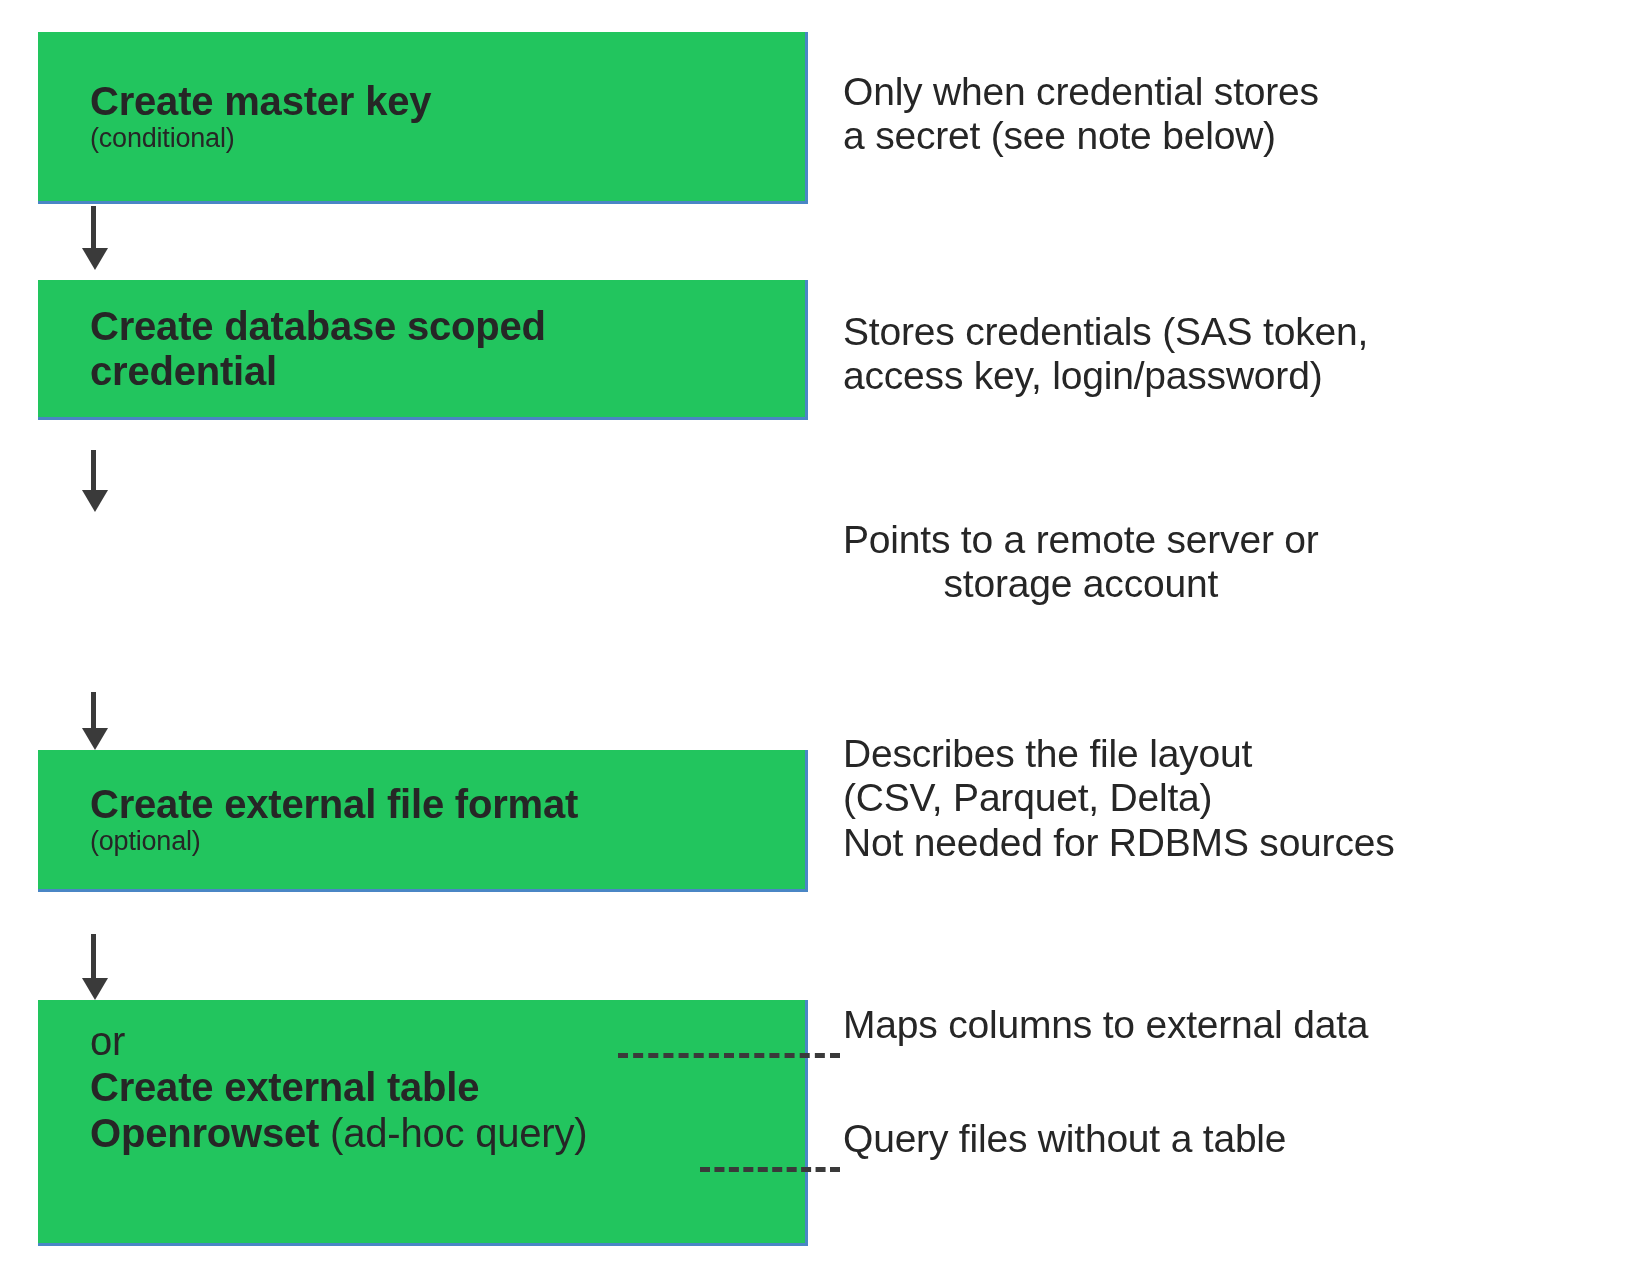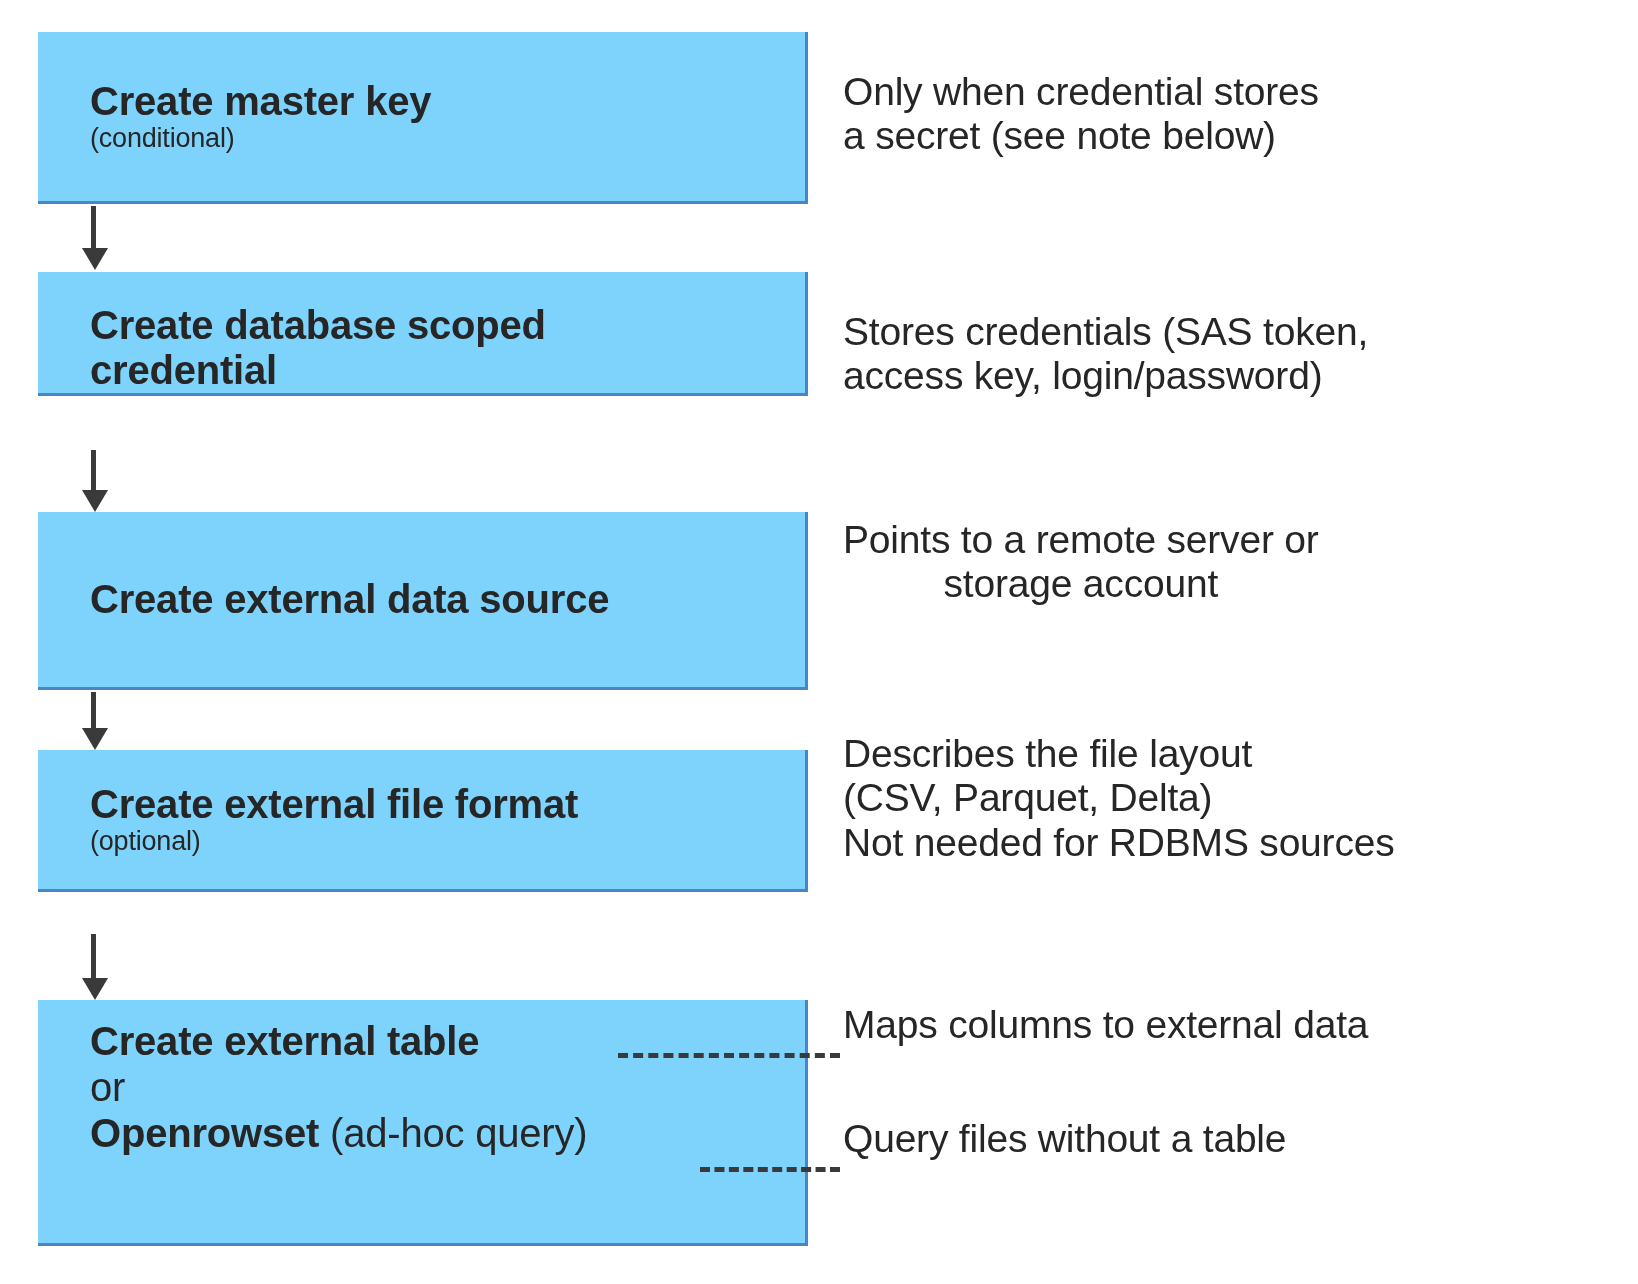--- a/index.html
+++ b/index.html
@@ -19,21 +19,21 @@
     position: relative;
     width: 1638px;
     height: 1284px;
   }
 
   
   .flow-box {
     position: absolute;
     left: 38px;
     width: 770px;
-    background: #7dd3fc;
+    background: #22c55e;
     border-bottom: 3px solid #4a86c5;
     border-right: 3px solid #4a86c5;
     box-sizing: border-box;
     display: flex;
     flex-direction: column;
     justify-content: center;
     padding-left: 52px;
   }
   .box-title {
     font-weight: bold;
@@ -52,21 +52,21 @@
   .box-line {
     font-size: 40px;
     line-height: 1.15;
     color: #262626;
     white-space: nowrap;
     letter-spacing: -0.2px;
   }
   .box-line .bold { font-weight: bold; }
 
   #box-1 { top: 32px;   height: 172px; }
-  #box-2 { top: 272px;  height: 124px; justify-content: flex-end; }
+  #box-2 { top: 280px;  height: 140px; }
   #box-3 { top: 512px;  height: 178px; }
   #box-4 { top: 750px;  height: 142px; }
   #box-5 { top: 1000px; height: 246px; padding-left: 52px; justify-content: flex-start; padding-top: 18px;}
 
   
   .arrow {
     position: absolute;
     left: 82px;
     width: 26px;
   }
@@ -147,23 +147,20 @@
 credential</div>
   </div>
   <div class="note" id="note-2" style="white-space: pre-line;">Stores credentials (SAS token,
 access key, login/password)</div>
 
   <div class="arrow" id="arrow-2">
     <div class="shaft"></div>
     <div class="head"></div>
   </div>
 
-  <div class="flow-box" id="box-3">
-    <div class="box-title">Create external data source</div>
-  </div>
   <div class="note" id="note-3" style="white-space: pre-line;">Points to a remote server or
 storage account</div>
 
   <div class="arrow" id="arrow-3">
     <div class="shaft"></div>
     <div class="head"></div>
   </div>
 
   <div class="flow-box" id="box-4">
     <div class="box-title">Create external file format</div>
@@ -172,24 +169,24 @@
   <div class="note" id="note-4" style="white-space: pre-line;">Describes the file layout
 (CSV, Parquet, Delta)
 Not needed for RDBMS sources</div>
 
   <div class="arrow" id="arrow-4">
     <div class="shaft"></div>
     <div class="head"></div>
   </div>
 
   <div class="flow-box" id="box-5">
+    <div class="box-line">or</div>
     <div class="box-line">
       <span class="bold">Create external table</span>
     </div>
-    <div class="box-line">or</div>
     <div class="box-line">
       <span class="bold">Openrowset</span><span> (ad-hoc query)</span>
     </div>
   </div>
 
   <div class="dash-line" id="dash-table"></div>
   <div class="dash-line" id="dash-openrowset"></div>
 
   <div class="note" id="note-5" style="white-space: pre-line;">Maps columns to external data</div>
   <div class="note" id="note-6" style="white-space: pre-line;">Query files without a table</div>

